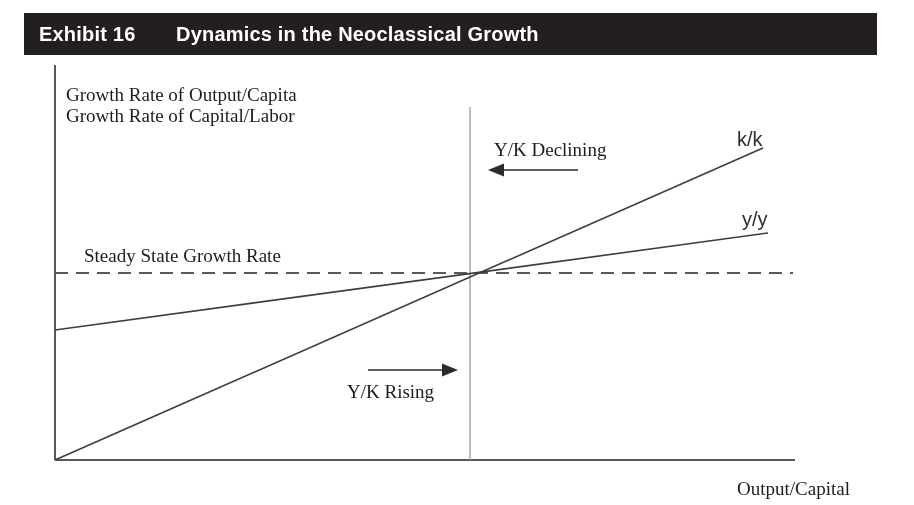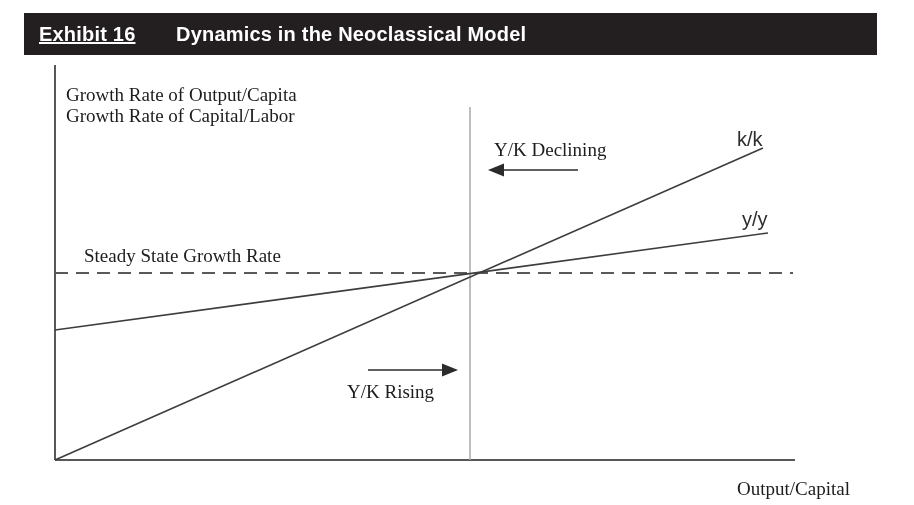--- a/index.html
+++ b/index.html
@@ -13,21 +13,21 @@
   }
   .exhibit-bar {
     position: absolute;
     left: 24px; top: 13px;
     width: 853px; height: 42px;
     background: #231f20;
   }
   .exhibit-label {
     position: absolute; left: 15px; top: 0;
     height: 42px; line-height: 42px;
-    color: #ffffff; font-size: 20px; font-weight: bold; letter-spacing: 0.2px; text-decoration: underline;
+    color: #ffffff; font-size: 20px; font-weight: bold; letter-spacing: 0.2px;
   }
   .exhibit-title {
     position: absolute; left: 152px; top: 0;
     height: 42px; line-height: 42px;
     color: #ffffff; font-size: 20px; font-weight: bold; letter-spacing: 0.2px;
   }
   svg.chart { position: absolute; left: 0; top: 0; }
   .serif-label {
     font-family: "Liberation Serif", serif;
     font-size: 19px;
@@ -39,21 +39,21 @@
     fill: #2e2e2e;
   }
 </style>
 </head>
 <body>
 
 <div class="page">
 
   <div class="exhibit-bar">
     <span class="exhibit-label">Exhibit 16</span>
-    <span class="exhibit-title">Dynamics in the Neoclassical Model</span>
+    <span class="exhibit-title">Dynamics in the Neoclassical Growth</span>
   </div>
 
   <svg class="chart" width="914" height="505" viewBox="0 0 914 505">
 
     <line x1="55" y1="65" x2="55" y2="460" stroke="#231f20" stroke-width="1.5"></line>
     <line x1="55" y1="460" x2="795" y2="460" stroke="#231f20" stroke-width="1.5"></line>
 
     <line x1="470" y1="107" x2="470" y2="460" stroke="#a8a8a8" stroke-width="1.5"></line>
 
     <line x1="55" y1="273" x2="793" y2="273" stroke="#595959" stroke-width="2" stroke-dasharray="13 8"></line>

